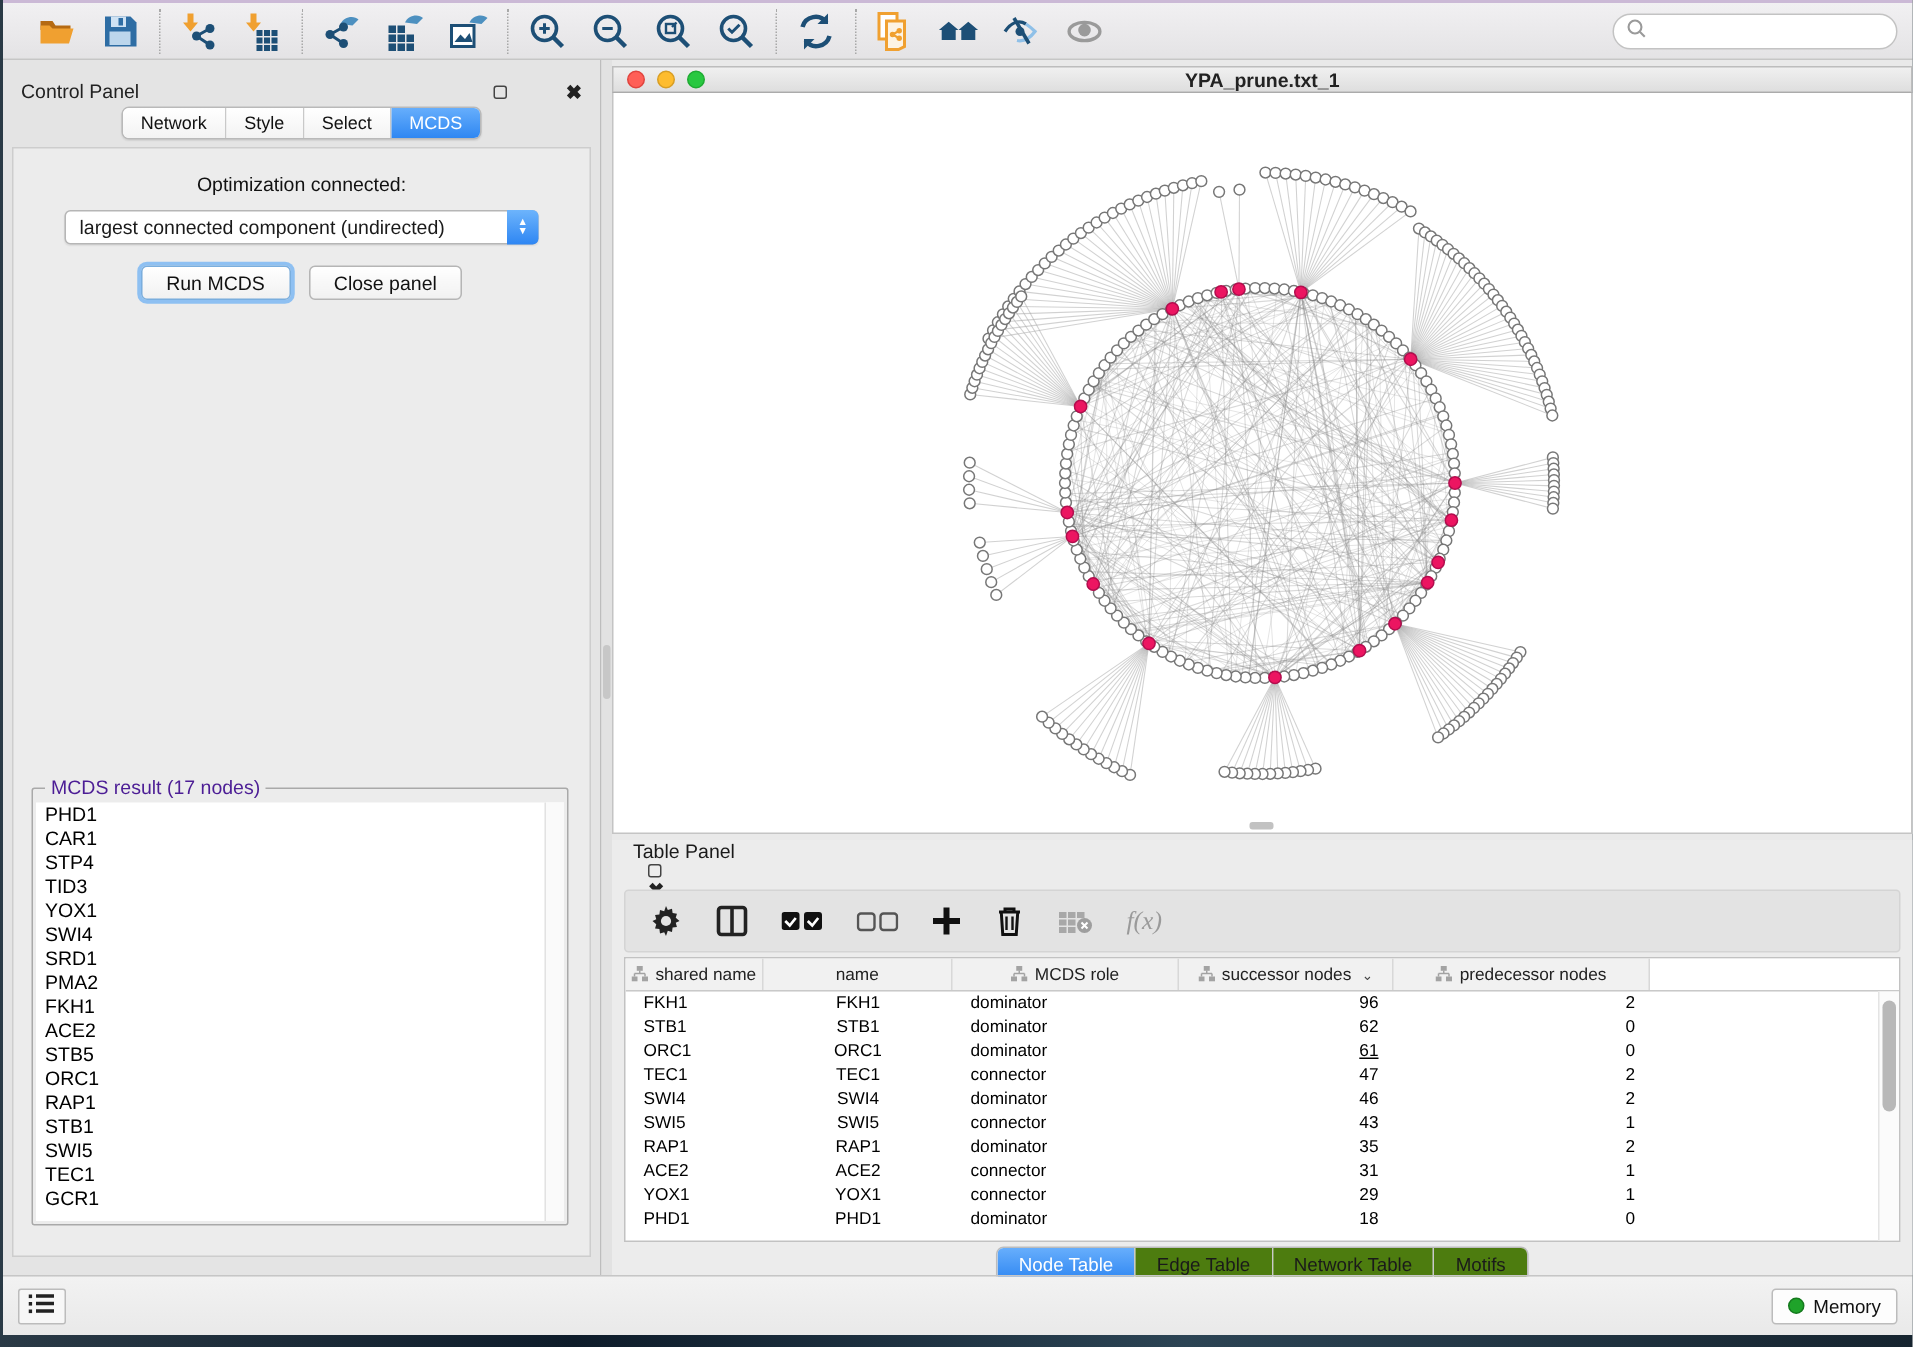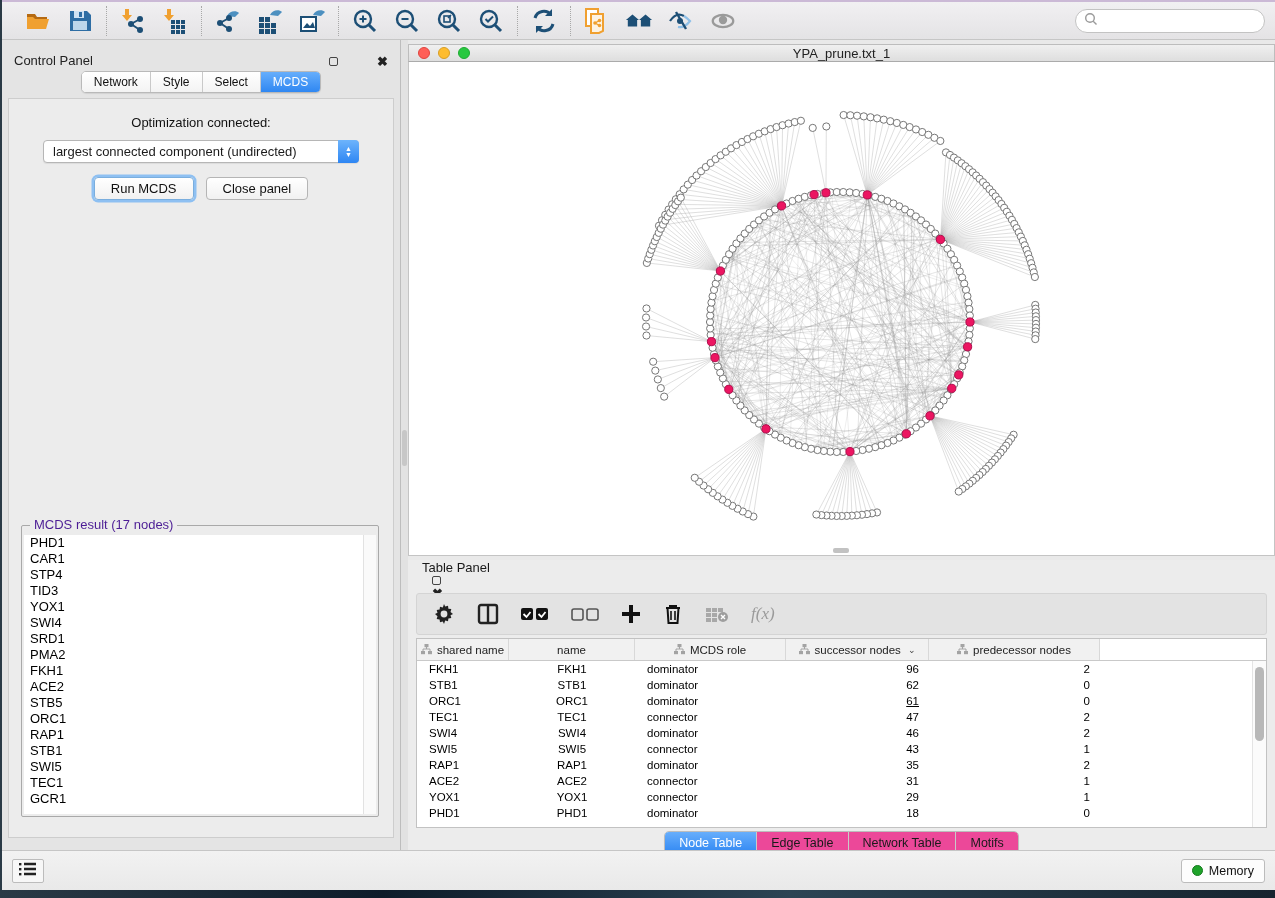--- a/index.html
+++ b/index.html
@@ -79,21 +79,21 @@
 
   .network-panel { position:absolute; left:0; top:0; right:0; height:520px; }
   .net-titlebar { position:absolute; left:0; top:4px; right:0; height:18px;
     background:linear-gradient(#f0f0f0,#dedede); border:1px solid #bdbdbd; border-bottom-color:#ababab;
     display:flex; align-items:center; }
   .traffic { display:flex; gap:8px; padding-left:9px; }
   .light { width:12px; height:12px; border-radius:50%; }
   .light.red { background:#ff5f57; border:0.5px solid #e0443e; }
   .light.yellow { background:#febc2e; border:0.5px solid #d89e24; }
   .light.green { background:#28c840; border:0.5px solid #1eab32; }
-  .net-title { position:absolute; left:0; right:0; text-align:center; font-size:13px; color:#222; }
+  .net-title { position:absolute; left:0; right:0; text-align:center; font-size:13px; color:#222;font-weight:bold; }
   .net-canvas { position:absolute; left:0; top:22px; right:0; bottom:4px; background:#fff;
     border:1px solid #c4c4c4; border-top:none; }
   .net-canvas svg { display:block; }
   .net-hscroll-thumb { position:absolute; left:424px; bottom:2px; width:16px; height:5px;
     background:#c2c2c2; border-radius:2px; }
 
   
   .table-panel { position:absolute; left:0; top:520px; right:0; bottom:0; background:#ececec; }
   .tp-titlebar { position:absolute; top:0; left:0; right:0; height:30px; display:flex;
     padding:0 14px; font-size:13px;flex-direction:column; }
@@ -113,21 +113,21 @@
   .trow { display:flex; height:16px; align-items:center; }
   .td { font-size:11.5px; color:#000; white-space:nowrap; overflow:hidden; }
   .tbody-scroll { position:absolute; right:0; top:22px; bottom:0; width:14px; background:#fbfbfb;
     border-left:1px solid #e4e4e4; }
   .tbody-thumb { position:absolute; left:2px; right:2px; top:6px; height:74px;
     background:#b8b8b8; border-radius:5px; }
 
   .bottom-tabs { position:absolute; left:0; right:0; top:271px; display:flex; justify-content:center; }
   .bt-seg { display:flex; border:1px solid #bcbcbc; border-radius:5px; overflow:hidden;
     background:#fff; box-shadow:0 1px 1px rgba(0,0,0,.08); }
-  .bt-item { padding:4px 14px; font-size:12.5px; background:#ec4899; border-right:1px solid #c9c9c9; cursor:default; }
+  .bt-item { padding:4px 14px; font-size:12.5px; background:#4d7c0f; border-right:1px solid #c9c9c9; cursor:default; }
   .bt-item:last-child { border-right:none; }
   .bt-item.active { background:linear-gradient(#67aefc,#2e86f2); color:#fff; }
 
   
   .status-bar { position:absolute; left:0; right:0; bottom:0; height:40px;
     background:linear-gradient(#f2f2f2,#e9e9e9); border-top:1px solid #c6c6c6;
     display:flex; align-items:center; padding:0 10px; }
   .sb-left-btn { width:32px; height:24px; background:#f7f7f7; border:1px solid #bcbcbc;
     border-radius:2px; display:flex; align-items:center; justify-content:center; }
   .memory-btn { margin-left:auto; height:24px; padding:0 10px; background:#fdfdfd;

